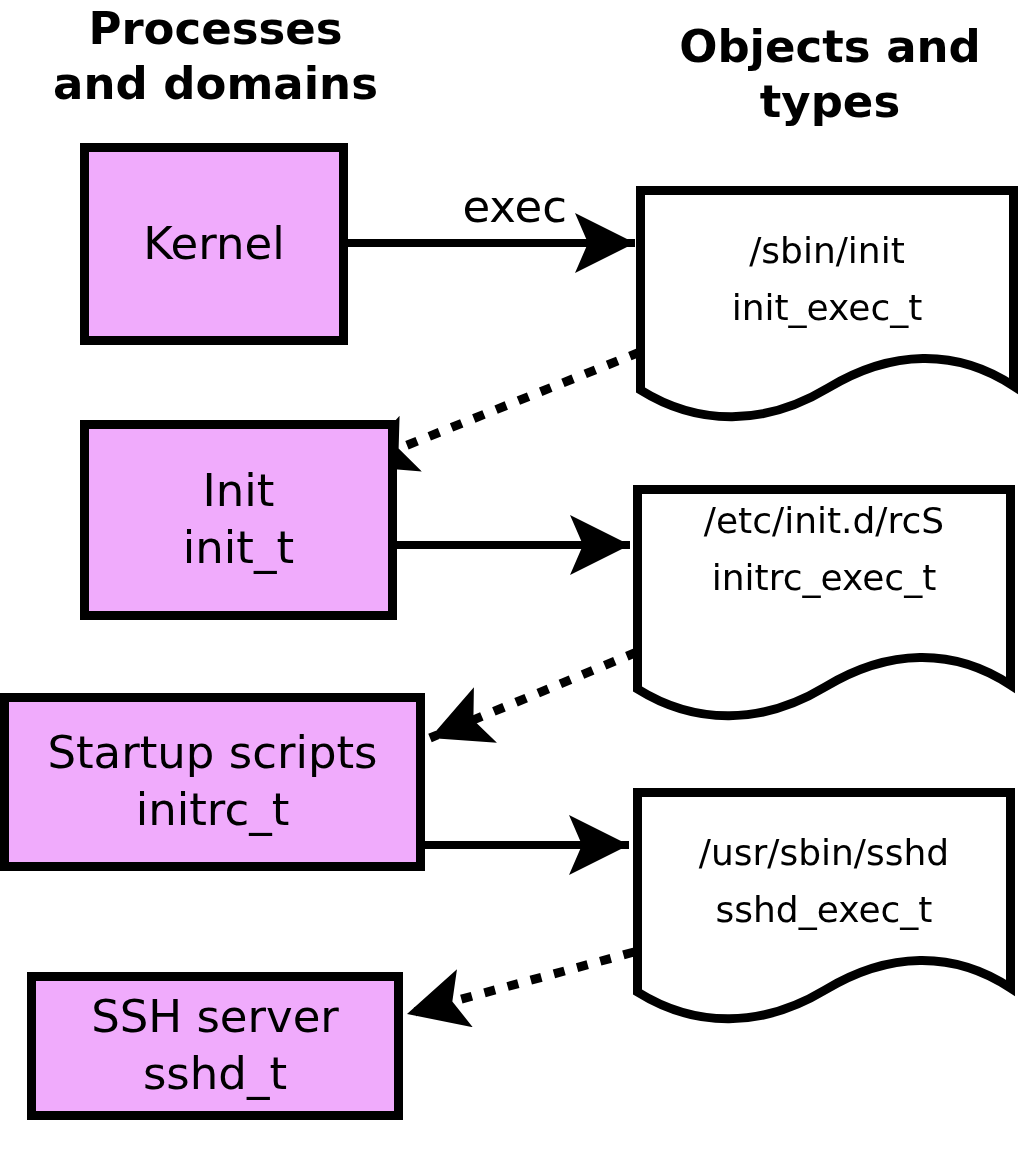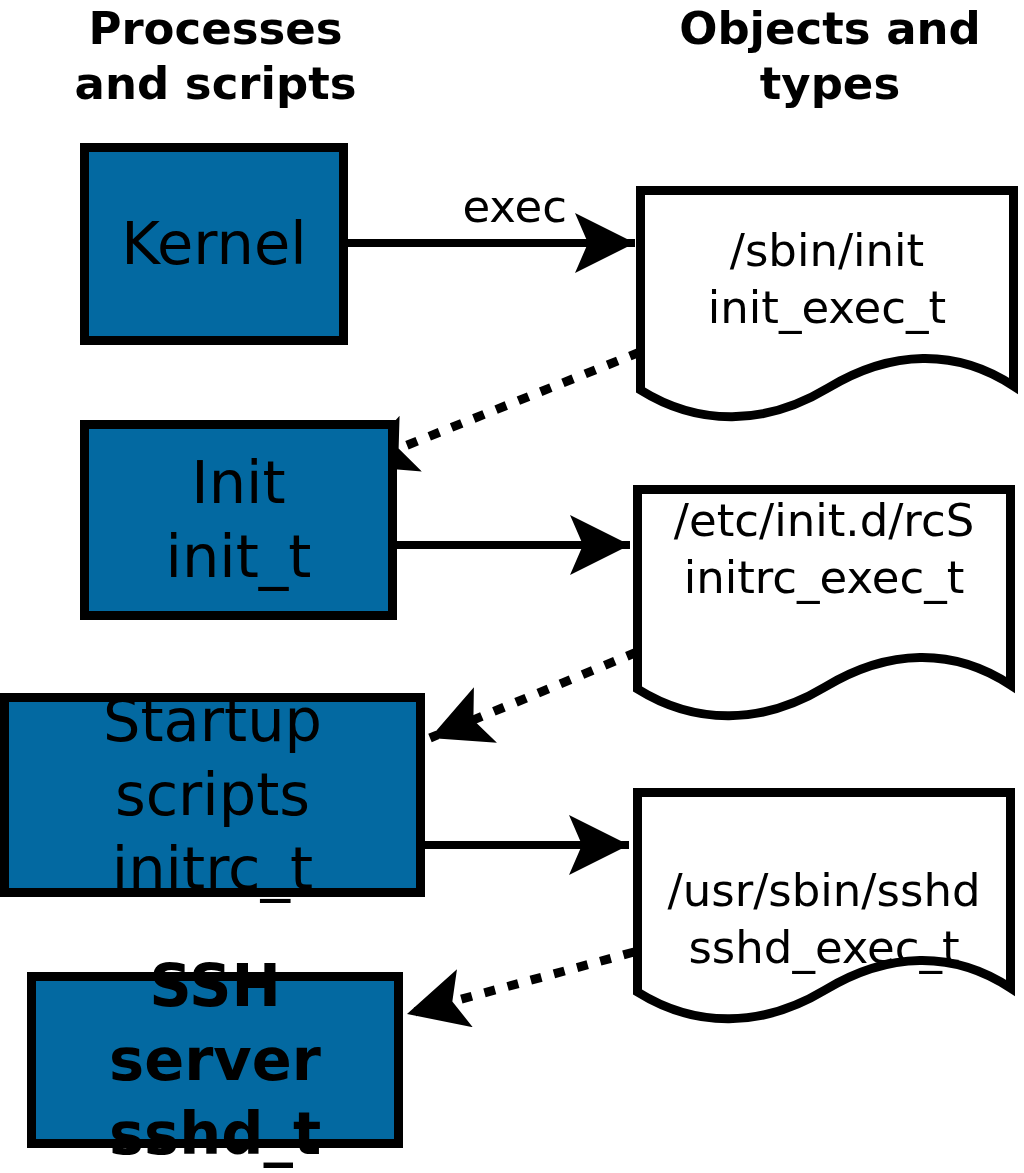--- a/index.html
+++ b/index.html
@@ -23,47 +23,47 @@
     pointer-events: none;
   }
   .col-header {
     position: absolute;
     text-align: center;
     font-weight: bold;
     font-size: 45px;
     line-height: 1.22;
   }
   .hdr-left  { left: 43px;  top: 2px;  width: 345px; }
-  .hdr-right { left: 665px; top: 2px;  width: 330px; }
+  .hdr-right { left: 665px; top: 20px;  width: 330px; }
   .pbox {
     position: absolute;
     border: 9px solid #000000;
-    background: #0369a1;
+    background: #f0abfc;
     display: flex;
     align-items: center;
     justify-content: center;
     text-align: center;
-    font-size: 59px;
+    font-size: 45px;
     line-height: 1.26;
     box-sizing: border-box;
   }
   .pbox-kernel { left: 80px; top: 143px; width: 268px; height: 202px; }
   .pbox-init   { left: 80px; top: 420px; width: 317px; height: 200px; }
-  .pbox-initrc { left: 0px;  top: 693px; width: 425px; height: 204px; }
-  .pbox-sshd   { left: 27px; top: 972px; width: 376px; height: 176px; font-weight: bold; }
+  .pbox-initrc { left: 0px;  top: 693px; width: 425px; height: 178px; }
+  .pbox-sshd   { left: 27px; top: 972px; width: 376px; height: 148px; }
   .doc-text {
     position: absolute;
     width: 382px;
     text-align: center;
-    font-size: 45px;
+    font-size: 36px;
     line-height: 57px;
   }
   .doc1-text { left: 636px; top: 222px; }
   .doc2-text { left: 633px; top: 492px; }
-  .doc3-text { left: 633px; top: 824px; margin-top: 38px; }
+  .doc3-text { left: 633px; top: 824px; }
   .edge-label {
     position: absolute;
     left: 433px;
     top: 180px;
     width: 134px;
     text-align: right;
     font-size: 45px;
   }
   .node-line { display: block; }
 </style>
@@ -86,21 +86,21 @@
 
     <line x1="348" y1="243" x2="635" y2="243" stroke="#000000" stroke-width="8" marker-end="url(#arrowhead)"></line>
     <line x1="347" y1="545" x2="630" y2="545" stroke="#000000" stroke-width="8" marker-end="url(#arrowhead)"></line>
     <line x1="425" y1="845" x2="629" y2="845" stroke="#000000" stroke-width="8" marker-end="url(#arrowhead)"></line>
 
     <line x1="640" y1="352" x2="355" y2="466" stroke="#000000" stroke-width="9" stroke-dasharray="11 13" marker-end="url(#arrowhead)"></line>
     <line x1="637" y1="652" x2="430" y2="738" stroke="#000000" stroke-width="9" stroke-dasharray="11 13" marker-end="url(#arrowhead)"></line>
     <line x1="634" y1="952" x2="407" y2="1014" stroke="#000000" stroke-width="9" stroke-dasharray="11 13" marker-end="url(#arrowhead)"></line>
   </svg>
 
-  <div class="col-header hdr-left">Processes and scripts</div>
+  <div class="col-header hdr-left">Processes and domains</div>
   <div class="col-header hdr-right">Objects and types</div>
 
   <div class="edge-label">exec</div>
 
   <div class="pbox pbox-kernel">
     <div>
       <span class="node-line">Kernel</span>
     </div>
   </div>
 

